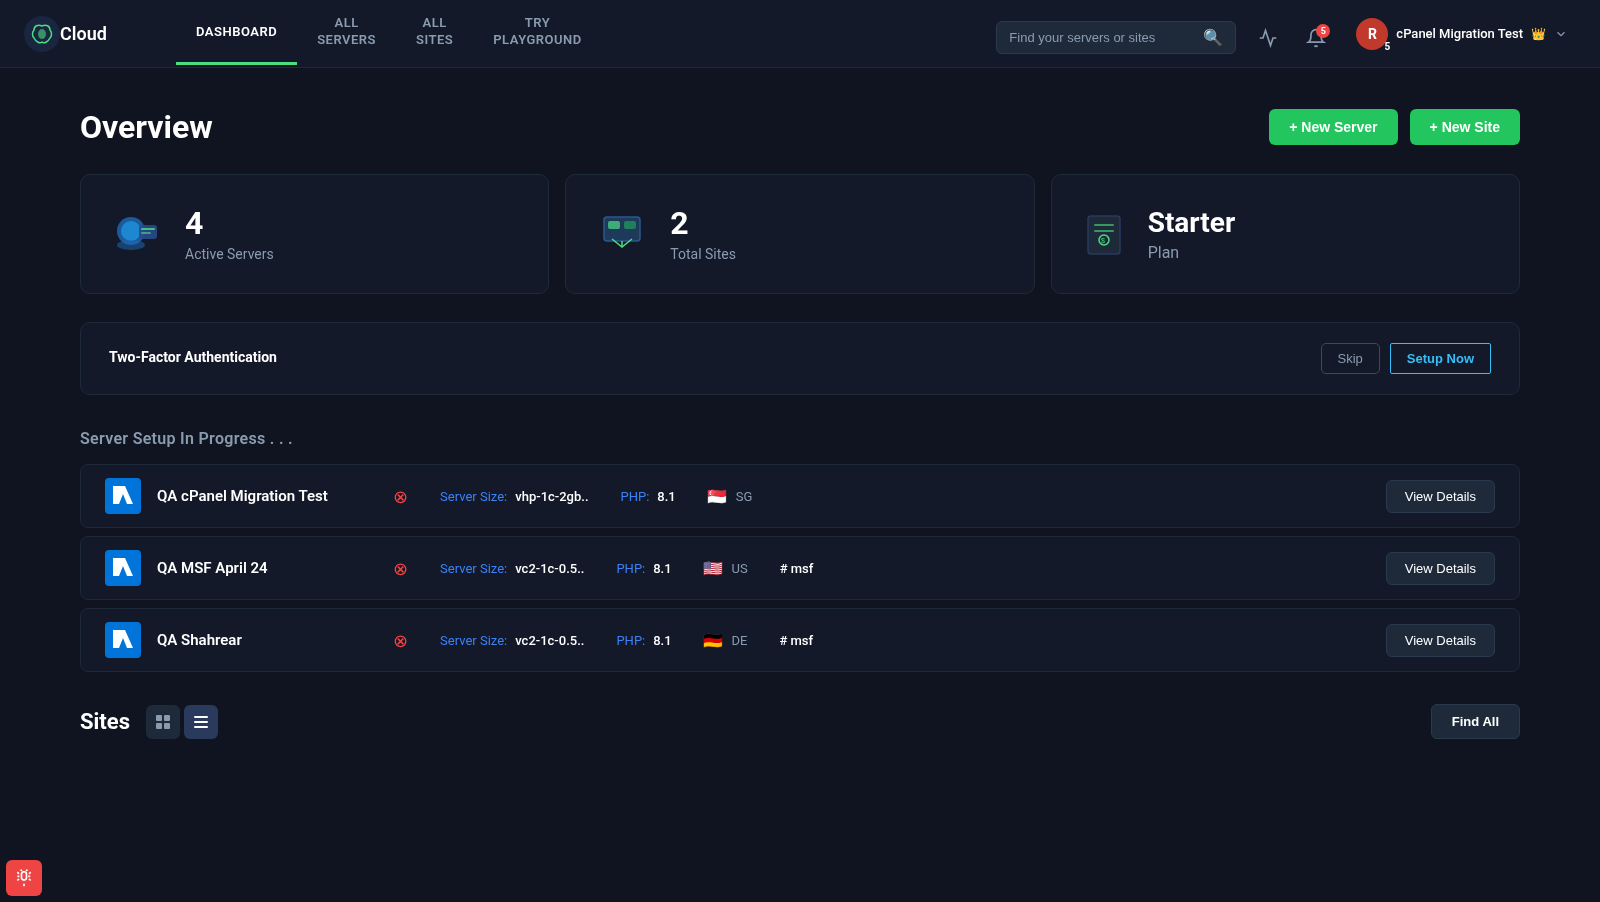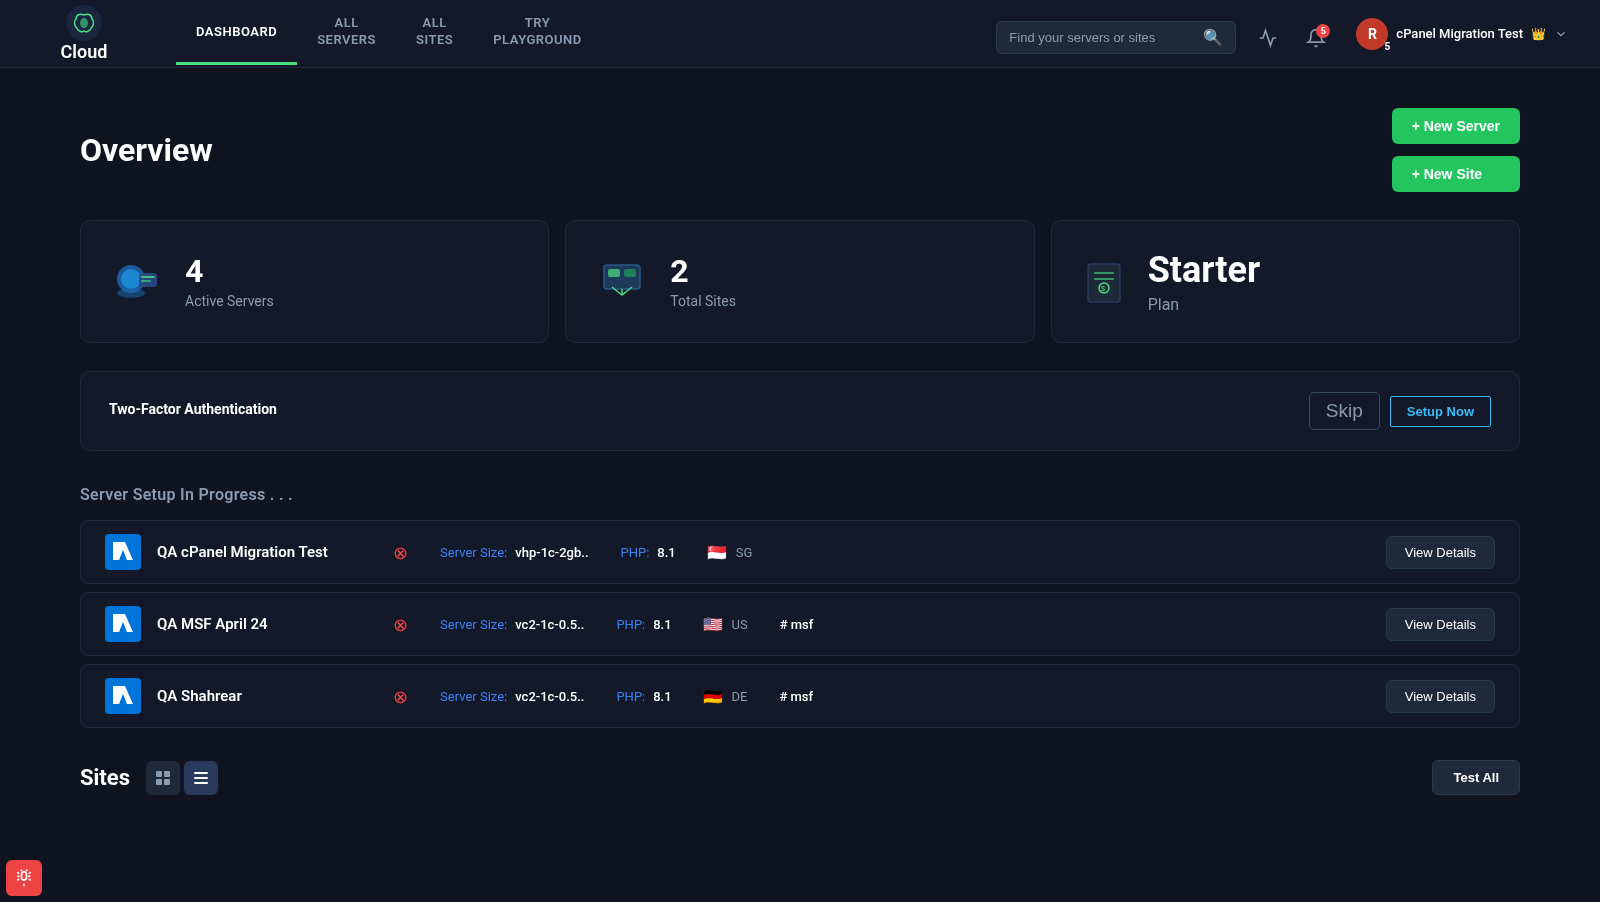--- a/index.html
+++ b/index.html
@@ -21,21 +21,20 @@
       padding: 0 24px;
       gap: 0;
       border-bottom: 1px solid #1e2a3a;
     }
     .logo-area {
       display: flex;
       align-items: center;
       gap: 0;
       margin-right: 32px;
       min-width: 120px;
-      flex-direction: column;
     }
     .logo-icon {
       width: 36px;
       height: 36px;
     }
     .logo-text {
       font-size: 18px;
       font-weight: 600;
       color: #fff;
     }
@@ -161,21 +160,20 @@
       margin-bottom: 28px;
     }
     .overview-title {
       font-size: 32px;
       font-weight: 700;
       color: #fff;
     }
     .header-buttons {
       display: flex;
       gap: 12px;
-      flex-direction: column;
     }
     .btn-green {
       background: #22c55e;
       color: #fff;
       border: none;
       border-radius: 6px;
       padding: 10px 20px;
       font-size: 14px;
       font-weight: 600;
       cursor: pointer;
@@ -211,21 +209,21 @@
       font-weight: 700;
       color: #fff;
       line-height: 1.1;
     }
     .stat-label {
       font-size: 14px;
       color: #8a9bb0;
       margin-top: 4px;
     }
     .stat-title {
-      font-size: 36px;
+      font-size: 28px;
       font-weight: 700;
       color: #fff;
     }
     .stat-subtitle {
       font-size: 16px;
       color: #8a9bb0;
       margin-top: 4px;
     }
 
     
@@ -254,21 +252,21 @@
       display: flex;
       gap: 10px;
       align-items: center;
     }
     .btn-skip {
       background: transparent;
       color: #8a9bb0;
       border: 1px solid #3a4a5d;
       border-radius: 5px;
       padding: 7px 16px;
-      font-size: 19px;
+      font-size: 13px;
       cursor: pointer;
     }
     .btn-setup {
       background: transparent;
       color: #38bdf8;
       border: 1px solid #38bdf8;
       border-radius: 2px;
       padding: 7px 16px;
       font-size: 13px;
       cursor: pointer;
@@ -657,21 +655,21 @@
         </button>
         <button class="toggle-btn active">
           <svg width="16" height="16" viewBox="0 0 16 16" fill="currentColor">
             <rect x="1" y="2" width="14" height="2" rx="1"></rect>
             <rect x="1" y="7" width="14" height="2" rx="1"></rect>
             <rect x="1" y="12" width="14" height="2" rx="1"></rect>
           </svg>
         </button>
       </div>
     </div>
-    <button class="btn-view-all">Test All</button>
+    <button class="btn-view-all">Find All</button>
   </div>
 
 </main>
 
 <div class="bottom-bar">
   <div class="bug-icon">
     <svg width="20" height="20" viewBox="0 0 24 24" fill="none" stroke="white" stroke-width="2">
       <path d="M8 2l1.5 1.5"></path>
       <path d="M14.5 3.5L16 2"></path>
       <path d="M9 7.5a3 3 0 0 1 6 0v4a3 3 0 0 1-6 0v-4z"></path>

